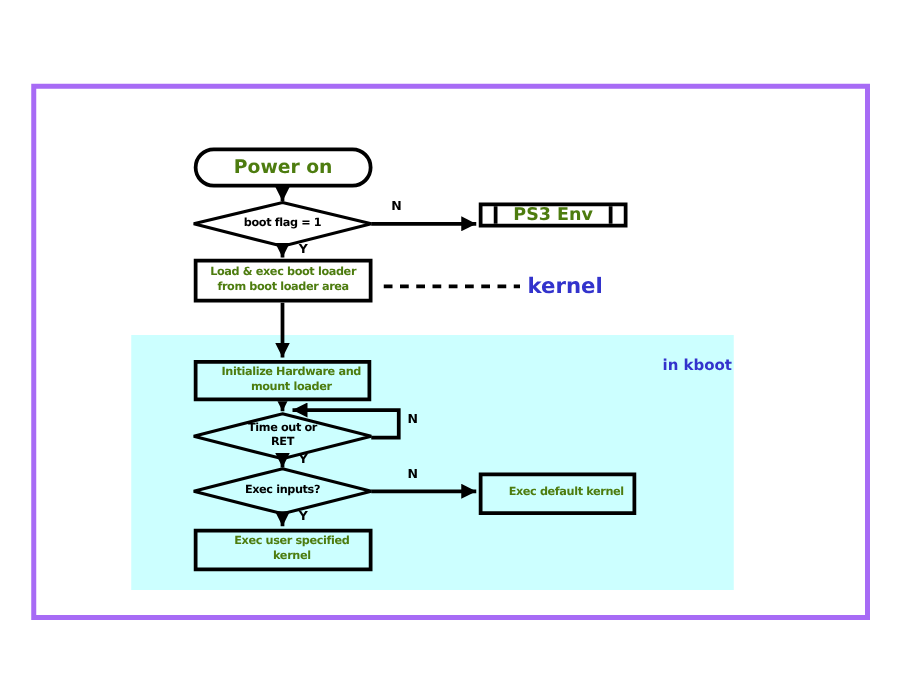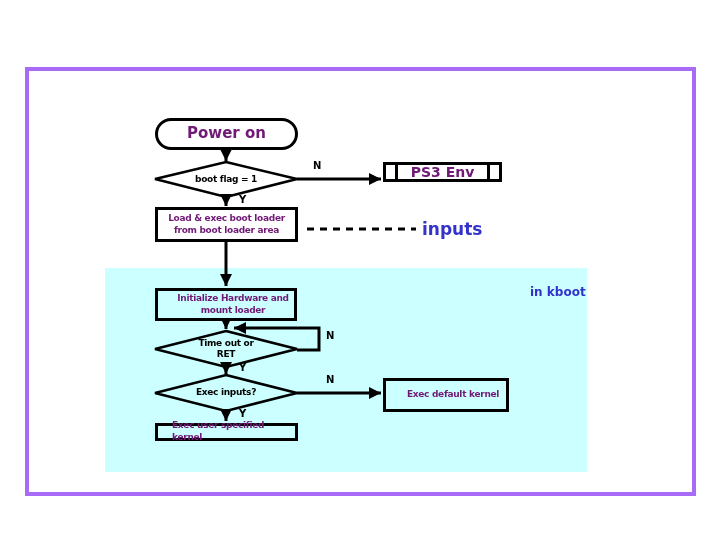--- a/index.html
+++ b/index.html
@@ -4,21 +4,21 @@
 <style>
   html,body{margin:0;padding:0;background:#fff;}
   #stage{position:relative;width:720px;height:540px;background:#fff;overflow:hidden;
          font-family:"DejaVu Sans", sans-serif;}
   .frame{position:absolute;left:25px;top:67px;width:671px;height:429px;
          border:4px solid #a76bf5;box-sizing:border-box;}
   .region{position:absolute;left:105px;top:268px;width:482px;height:204px;background:#ccffff;}
   svg.lines{position:absolute;left:0;top:0;width:720px;height:540px;pointer-events:none;}
   .node-box{position:absolute;box-sizing:border-box;border:3px solid #000;background:#fff;
             display:flex;flex-direction:column;align-items:center;justify-content:center;
-            font-weight:bold;font-size:9px;line-height:1.3;color:#701a75;text-align:left;
+            font-weight:bold;font-size:9px;line-height:1.3;color:#4d7c0f;text-align:center;
             letter-spacing:-0.3px;}
   .on-cyan{background:#ccffff;padding-left:14px;}
   .stadium{border-radius:17px;font-size:15px;letter-spacing:0;}
   .predef{font-size:14px;letter-spacing:0;}
   .predef .bar{position:absolute;top:0;bottom:0;width:3px;background:#000;}
   .predef .bar.l{left:9px;} .predef .bar.r{right:9px;}
   .diamond-text{position:absolute;display:flex;flex-direction:column;align-items:center;
                 justify-content:center;font-weight:bold;font-size:9px;line-height:1.25;
                 color:#000;text-align:center;letter-spacing:-0.3px;}
   .branch-label{position:absolute;font-weight:bold;font-size:10px;color:#000;}
@@ -85,25 +85,25 @@
   </div>
 
   <div class="diamond-text" style="left:155px;top:375px;width:142px;height:36px;">
     <span>Exec inputs?</span>
   </div>
 
   <div class="node-box on-cyan" style="left:383px;top:378px;width:126px;height:34px;">
     <span>Exec default kernel</span>
   </div>
 
-  <div class="node-box on-cyan" style="left:155px;top:423px;width:143px;height:18px;">
+  <div class="node-box on-cyan" style="left:155px;top:423px;width:143px;height:34px;">
     <span>Exec user specified kernel</span>
   </div>
 
-  <div class="blue-label" style="left:422px;top:219px;">inputs</div>
+  <div class="blue-label" style="left:422px;top:219px;">kernel</div>
   <div class="blue-label" style="left:493px;top:285px;font-size:12px;margin-left:37px;">in kboot</div>
 
   <div class="branch-label" style="left:313px;top:160px;">N</div>
   <div class="branch-label" style="left:239px;top:194px;">Y</div>
   <div class="branch-label" style="left:326px;top:330px;">N</div>
   <div class="branch-label" style="left:239px;top:362px;">Y</div>
   <div class="branch-label" style="left:326px;top:374px;">N</div>
   <div class="branch-label" style="left:239px;top:408px;">Y</div>
 
 </div>

